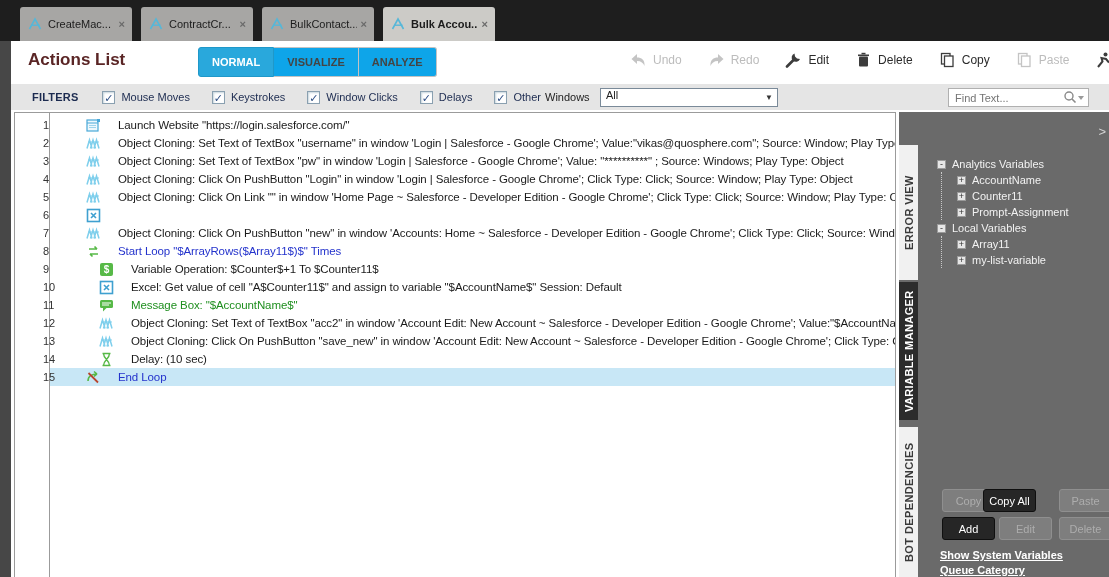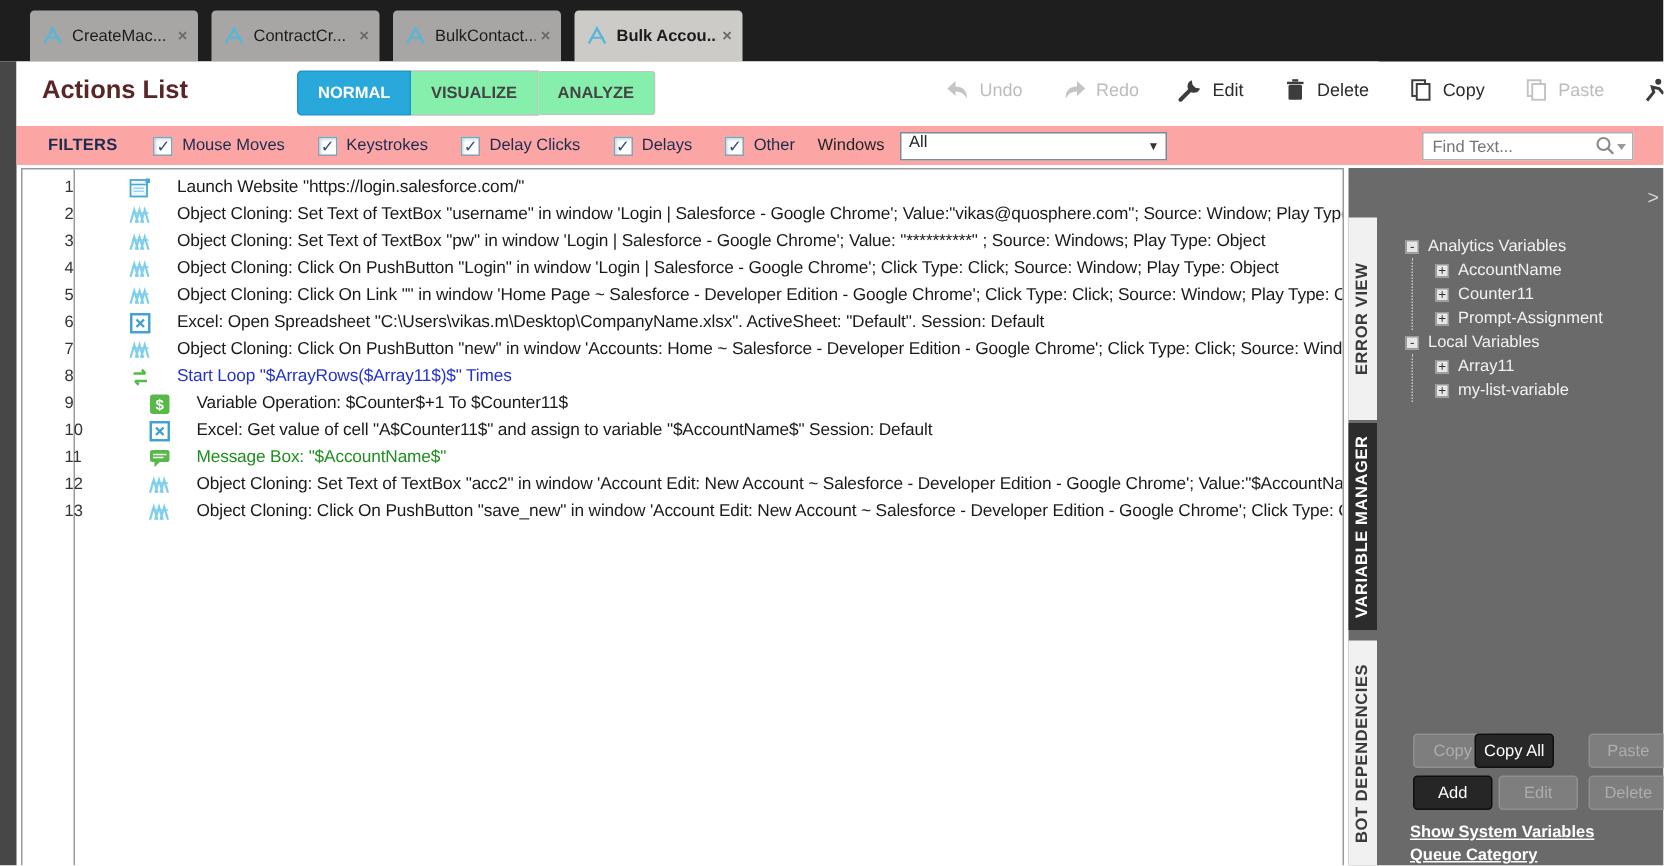--- a/index.html
+++ b/index.html
@@ -14,31 +14,31 @@
   .tab .logo{width:16px;height:14px;flex:0 0 auto;margin-right:5px;}
   .tab-label{font-size:11px;color:#1c1c1c;flex:1;white-space:nowrap;overflow:hidden;}
   .tab.active .tab-label{font-weight:bold;}
   .tab-close{color:#6a6a6a;font-size:11px;font-weight:bold;margin-left:4px;}
   
   #leftstrip{position:absolute;left:0;top:41px;width:11px;height:536px;background:#474747;}
   
   #toolbar{position:absolute;left:11px;top:41px;width:908px;height:43px;background:#fff;}
   #page-title{position:absolute;left:17px;top:9px;font-size:17px;font-weight:bold;color:#5a2525;}
   #modes{position:absolute;left:187px;top:6px;display:flex;}
-  .mode{height:30px;padding:0 13px;font-size:11px;font-weight:bold;color:#444;background:#86efac;
+  .mode{height:30px;padding:0 13px;font-size:11px;font-weight:bold;color:#444;background:#0ea5e9;
         border:1px solid #c3c3c3;border-left-width:0;display:flex;align-items:center;cursor:pointer;}
   .mode:first-child{border-left-width:1px;border-radius:3px 0 0 3px;text-align:center;}
   .mode:last-child{border-radius:0 3px 3px 0;}
   .mode.active{background:#29a8dc;border-color:#1f98c9;color:#fff;}
   #tool-actions{position:absolute;left:619px;top:11px;display:flex;align-items:center;white-space:nowrap;}
   .tool{display:flex;align-items:center;margin-right:26px;font-size:12px;color:#2b2b2b;cursor:pointer;}
   .tool .ticon{width:17px;height:16px;margin-right:6px;display:inline-flex;}
   .tool.disabled{color:#bcbcbc;cursor:default;}
   
-  #filtersbar{position:absolute;left:11px;top:84px;width:1098px;height:26px;background:#fca5a5;
+  #filtersbar{position:absolute;left:11px;top:84px;width:1098px;height:26px;background:#e5e5e5;
               display:flex;align-items:center;font-size:11px;color:#1c2b50;}
   #filters-label{font-weight:bold;margin-left:21px;margin-right:24px;letter-spacing:.2px;}
   .fgroup{display:flex;align-items:center;margin-right:22px;cursor:pointer;}
   .cb{width:13px;height:13px;background:#fff;border:1px solid #8aa0b0;box-shadow:inset 1px 1px 2px #c8d6de;
       font-size:11px;line-height:12px;text-align:center;color:#2d4d85;margin-right:6px;box-sizing:border-box;}
   #windows-label{position:absolute;left:534px;top:7px;color:#222;}
   #windows-select{position:absolute;left:589px;top:4px;width:178px;height:19px;background:#fff;
                   border:1px solid #7a8a99;font-size:11px;color:#222;display:flex;align-items:flex-start;
                   padding-left:5px;box-sizing:border-box;cursor:pointer;}
   #windows-select .caret{position:absolute;right:4px;top:4px;font-size:8px;color:#333;}
@@ -204,21 +204,21 @@
       <label class="fgroup">
         <span class="cb">✓</span>
         <span>Mouse Moves</span>
       </label>
       <label class="fgroup">
         <span class="cb">✓</span>
         <span>Keystrokes</span>
       </label>
       <label class="fgroup">
         <span class="cb">✓</span>
-        <span>Delay Clicks</span>
+        <span>Window Clicks</span>
       </label>
       <label class="fgroup">
         <span class="cb">✓</span>
         <span>Delays</span>
       </label>
       <label class="fgroup">
         <span class="cb">✓</span>
         <span>Other</span>
       </label>
     </span>
@@ -296,21 +296,20 @@
         <span class="rtxt c-black">Object Cloning: Click On Link "" in window 'Home Page ~ Salesforce - Developer Edition - Google Chrome'; Click Type: Click; Source: Window; Play Type: Object</span>
       </div>
       <div class="row">
         <span class="num">6</span>
         <span class="ricon">
           <svg width="15" height="15" viewBox="0 0 15 15">
             <rect x="1.5" y="1.5" width="12" height="12" fill="#fff" stroke="#3fa0d0" stroke-width="1.6"></rect>
             <path d="M5 5 L10 10 M10 5 L5 10" stroke="#3fa0d0" stroke-width="1.6"></path>
           </svg>
         </span>
-        <span class="rtxt c-black">Excel: Open Spreadsheet "C:\Users\vikas.m\Desktop\CompanyName.xlsx". ActiveSheet: "Default". Session: Default</span>
       </div>
       <div class="row">
         <span class="num">7</span>
         <span class="ricon">
           <svg width="15" height="15" viewBox="0 0 15 15">
             <path d="M1 12.5 L3.5 4 L6 12.5 M4.5 12.5 L7 4 L9.5 12.5 M8 12.5 L10.5 4 L13 12.5" fill="none" stroke="#7fcfec" stroke-width="1.5"></path>
             <path d="M2 6 h11" stroke="#7fcfec" stroke-width="1"></path>
           </svg>
         </span>
         <span class="rtxt c-black">Object Cloning: Click On PushButton "new" in window 'Accounts: Home ~ Salesforce - Developer Edition - Google Chrome'; Click Type: Click; Source: Window; Play </span>
@@ -368,20 +367,39 @@
       </div>
       <div class="row ind">
         <span class="num">13</span>
         <span class="ricon">
           <svg width="15" height="15" viewBox="0 0 15 15">
             <path d="M1 12.5 L3.5 4 L6 12.5 M4.5 12.5 L7 4 L9.5 12.5 M8 12.5 L10.5 4 L13 12.5" fill="none" stroke="#7fcfec" stroke-width="1.5"></path>
             <path d="M2 6 h11" stroke="#7fcfec" stroke-width="1"></path>
           </svg>
         </span>
         <span class="rtxt c-black">Object Cloning: Click On PushButton "save_new" in window 'Account Edit: New Account ~ Salesforce - Developer Edition - Google Chrome'; Click Type: Click; So</span>
+      </div>
+      <div class="row ind">
+        <span class="num">14</span>
+        <span class="ricon">
+          <svg width="15" height="15" viewBox="0 0 15 15">
+            <path d="M3.5 1.5 h8 M3.5 13.5 h8 M4.5 1.5 C4.5 7 10.5 8 10.5 13.5 M10.5 1.5 C10.5 7 4.5 8 4.5 13.5" fill="none" stroke="#57b947" stroke-width="1.4"></path>
+          </svg>
+        </span>
+        <span class="rtxt c-black">Delay: (10 sec)</span>
+      </div>
+      <div class="row selected">
+        <span class="num">15</span>
+        <span class="ricon">
+          <svg width="15" height="15" viewBox="0 0 15 15">
+            <path d="M2 11 C2 6 6 4 11 4 M11 4 l-3 -2.5 M11 4 l-3 2.5" fill="none" stroke="#57b947" stroke-width="1.6"></path>
+            <line x1="2.5" y1="3" x2="12" y2="12.5" stroke="#b8452e" stroke-width="1.8"></line>
+          </svg>
+        </span>
+        <span class="rtxt c-blue">End Loop</span>
       </div>
     </div>
 </div>
 
 <div id="panel">
   <div id="collapse">&gt;</div>
   <div id="vtabs">
       <div class="vtab" id="vt-0">ERROR VIEW</div>
       <div class="vtab active" id="vt-1">VARIABLE MANAGER</div>
       <div class="vtab" id="vt-2">BOT DEPENDENCIES</div>

